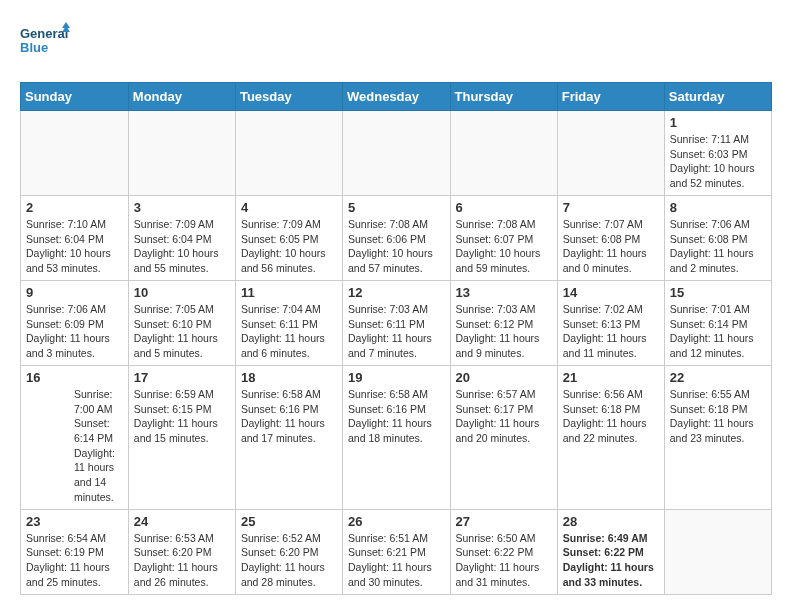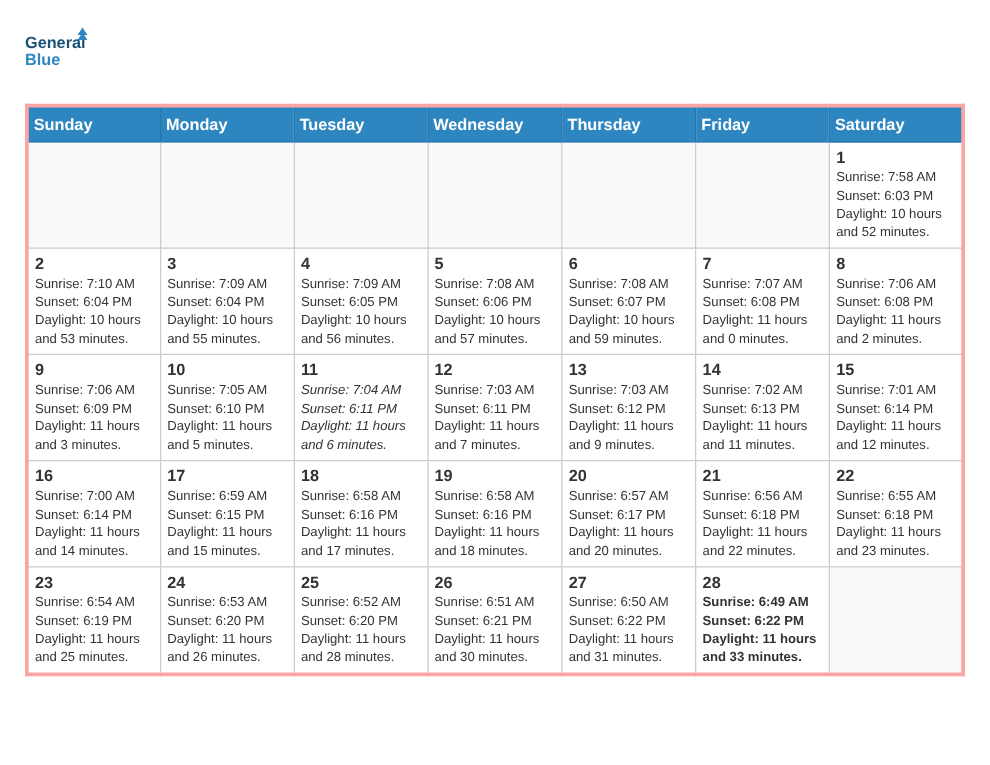--- a/index.html
+++ b/index.html
@@ -24,21 +24,21 @@
       font-weight: bold;
       color: #222;
     }
     .location-title {
       font-size: 16px;
       color: #555;
     }
     .calendar {
       width: 100%;
       border-collapse: collapse;
-      border: 3px solid #fca5a5;
+      border: 1px solid #fca5a5;
     }
     .calendar th {
       background-color: #2e86c1;
       color: white;
       font-size: 13px;
       font-weight: bold;
       padding: 6px 4px;
       text-align: left;
       border: 1px solid #2777a8;
     }
@@ -107,21 +107,21 @@
   <tbody id="calendar-body">
       <tr>
         <td class="empty"></td>
         <td class="empty"></td>
         <td class="empty"></td>
         <td class="empty"></td>
         <td class="empty"></td>
         <td class="empty"></td>
         <td>
           <span class="day-num">1</span>
-          <div class="day-info" style="white-space: pre-wrap;">Sunrise: 7:58 AM
+          <div class="day-info" style="white-space: pre-wrap;">Sunrise: 7:11 AM
 Sunset: 6:03 PM
 Daylight: 10 hours
 and 52 minutes.</div>
         </td>
       </tr>
       <tr>
         <td>
           <span class="day-num">2</span>
           <div class="day-info" style="white-space: pre-wrap;">Sunrise: 7:10 AM
 Sunset: 6:04 PM
@@ -181,21 +181,21 @@
         </td>
         <td>
           <span class="day-num">10</span>
           <div class="day-info" style="white-space: pre-wrap;">Sunrise: 7:05 AM
 Sunset: 6:10 PM
 Daylight: 11 hours
 and 5 minutes.</div>
         </td>
         <td>
           <span class="day-num">11</span>
-          <div class="day-info" style="white-space: pre-wrap; font-style: italic;">Sunrise: 7:04 AM
+          <div class="day-info" style="white-space: pre-wrap;">Sunrise: 7:04 AM
 Sunset: 6:11 PM
 Daylight: 11 hours
 and 6 minutes.</div>
         </td>
         <td>
           <span class="day-num">12</span>
           <div class="day-info" style="white-space: pre-wrap;">Sunrise: 7:03 AM
 Sunset: 6:11 PM
 Daylight: 11 hours
 and 7 minutes.</div>
@@ -218,21 +218,21 @@
           <span class="day-num">15</span>
           <div class="day-info" style="white-space: pre-wrap;">Sunrise: 7:01 AM
 Sunset: 6:14 PM
 Daylight: 11 hours
 and 12 minutes.</div>
         </td>
       </tr>
       <tr>
         <td>
           <span class="day-num">16</span>
-          <div class="day-info" style="white-space: pre-wrap;">Sunrise: 7:00 AM
+          <div class="day-info" style="white-space: pre-wrap; margin-left: 48px;">Sunrise: 7:00 AM
 Sunset: 6:14 PM
 Daylight: 11 hours
 and 14 minutes.</div>
         </td>
         <td>
           <span class="day-num">17</span>
           <div class="day-info" style="white-space: pre-wrap;">Sunrise: 6:59 AM
 Sunset: 6:15 PM
 Daylight: 11 hours
 and 15 minutes.</div>

